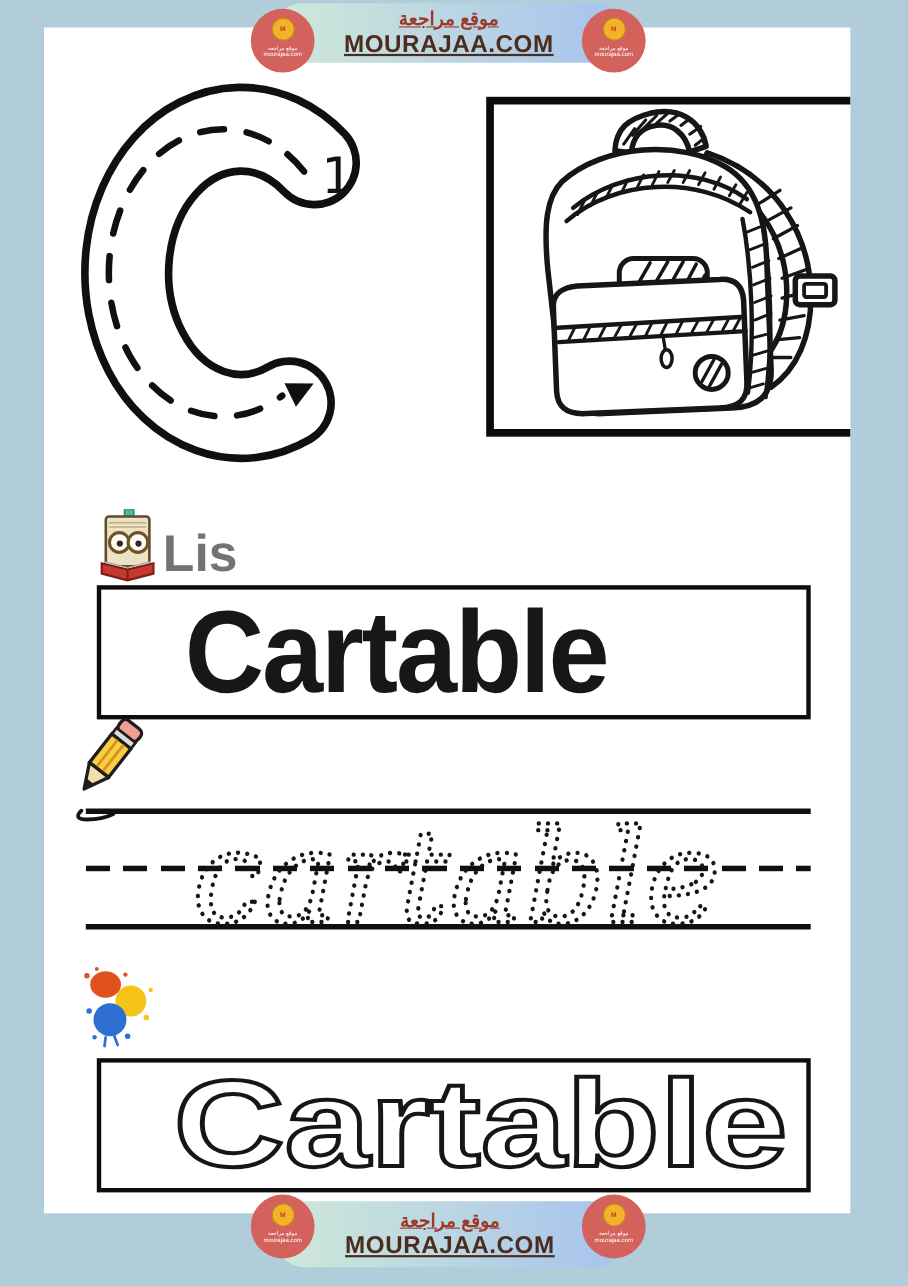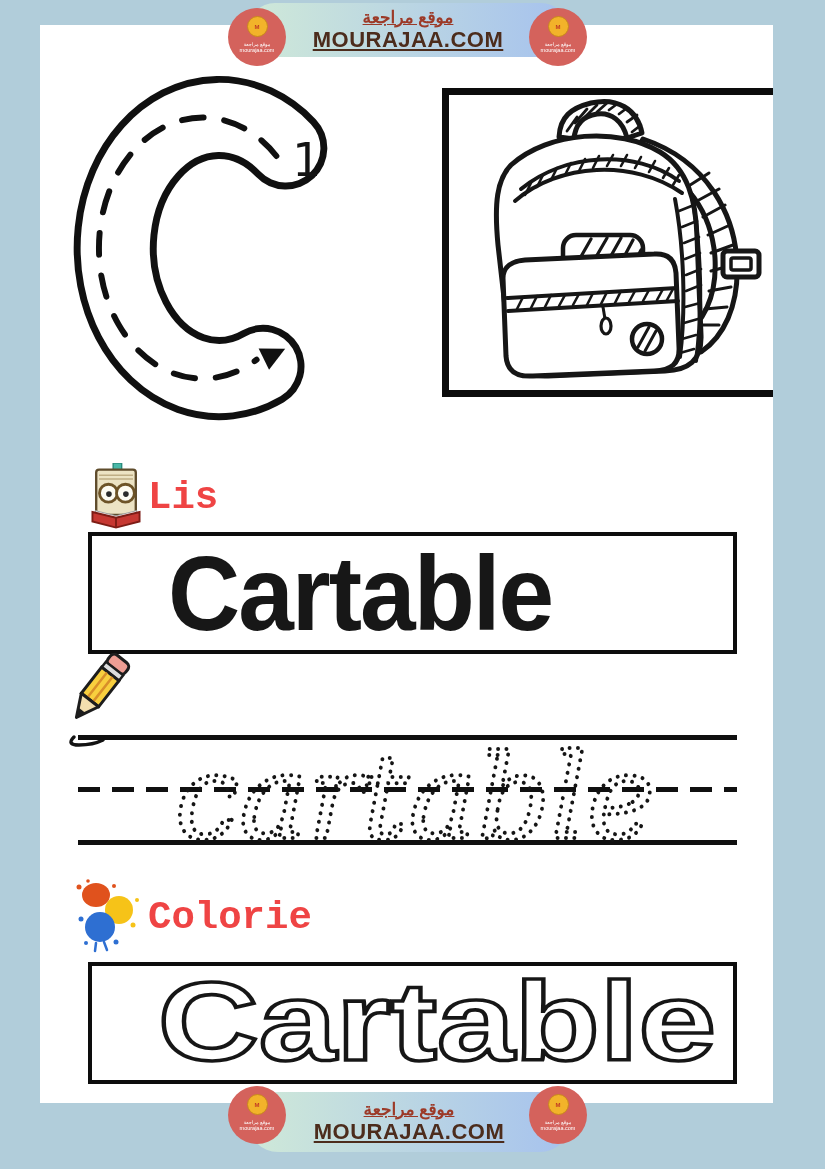--- a/index.html
+++ b/index.html
@@ -25,21 +25,21 @@
   .lc-h-left{left:228px;top:8px;} .lc-h-right{left:529px;top:8px;}
   .lc-f-left{left:228px;top:1086px;} .lc-f-right{left:529px;top:1086px;}
 
   
   .letter-svg{position:absolute;left:32px;top:40px;width:300px;height:360px;}
   .pic-box{position:absolute;left:402px;top:63px;width:358px;height:309px;border:7px solid #0c0c0c;
       background:#fff;box-sizing:border-box;}
   .pic-box svg{width:100%;height:100%;}
 
   
-  .sec-label{position:absolute;font-size:39px;font-weight:bold;color:#ef4444;line-height:1;font-family:Liberation Mono, monospace;}
+  .sec-label{position:absolute;font-size:47px;font-weight:bold;color:#737373;line-height:1;}
   .lis-icon{position:absolute;left:48px;top:438px;width:56px;height:66px;}
   .lbl-lis{left:108px;top:454px;}
   .pencil-icon{position:absolute;left:24px;top:628px;width:96px;height:96px;}
   .lbl-ecris{left:112px;top:658px;}
   .splat-icon{position:absolute;left:34px;top:854px;width:68px;height:74px;}
   .lbl-colorie{left:108px;top:874px;}
 
   
   .word-box{position:absolute;left:48px;width:649px;height:122px;border:4px solid #0d0d0d;background:#fff;
       box-sizing:border-box;display:flex;align-items:center;}
@@ -150,21 +150,20 @@
       <circle cx="14" cy="2" r="1.8" fill="#e0521d"></circle>
       <circle cx="45" cy="31" r="14" fill="#f6c318"></circle>
       <circle cx="63" cy="21" r="2" fill="#f6c318"></circle>
         <circle cx="59" cy="46" r="2.5" fill="#f6c318"></circle>
       <circle cx="26" cy="48" r="15" fill="#2e6fd2"></circle>
       <circle cx="7" cy="40" r="2.5" fill="#2e6fd2"></circle>
         <circle cx="12" cy="64" r="2" fill="#2e6fd2"></circle>
       <circle cx="42" cy="63" r="2.5" fill="#2e6fd2"></circle>
       <path d="M30,63 L33,71 M22,64 L21,72" stroke="#2e6fd2" stroke-width="2.5" stroke-linecap="round"></path>
     </svg>
-    <div class="sec-label lbl-colorie">Colorie</div>
 
     <div class="word-box box-colorie">
       <svg class="outline-svg" viewBox="0 0 641 114">
         <text x="66" y="94" textLength="558" lengthAdjust="spacingAndGlyphs">Cartable</text>
       </svg>
     </div>
 
   </div>
 
   <div class="brand-pill header">

